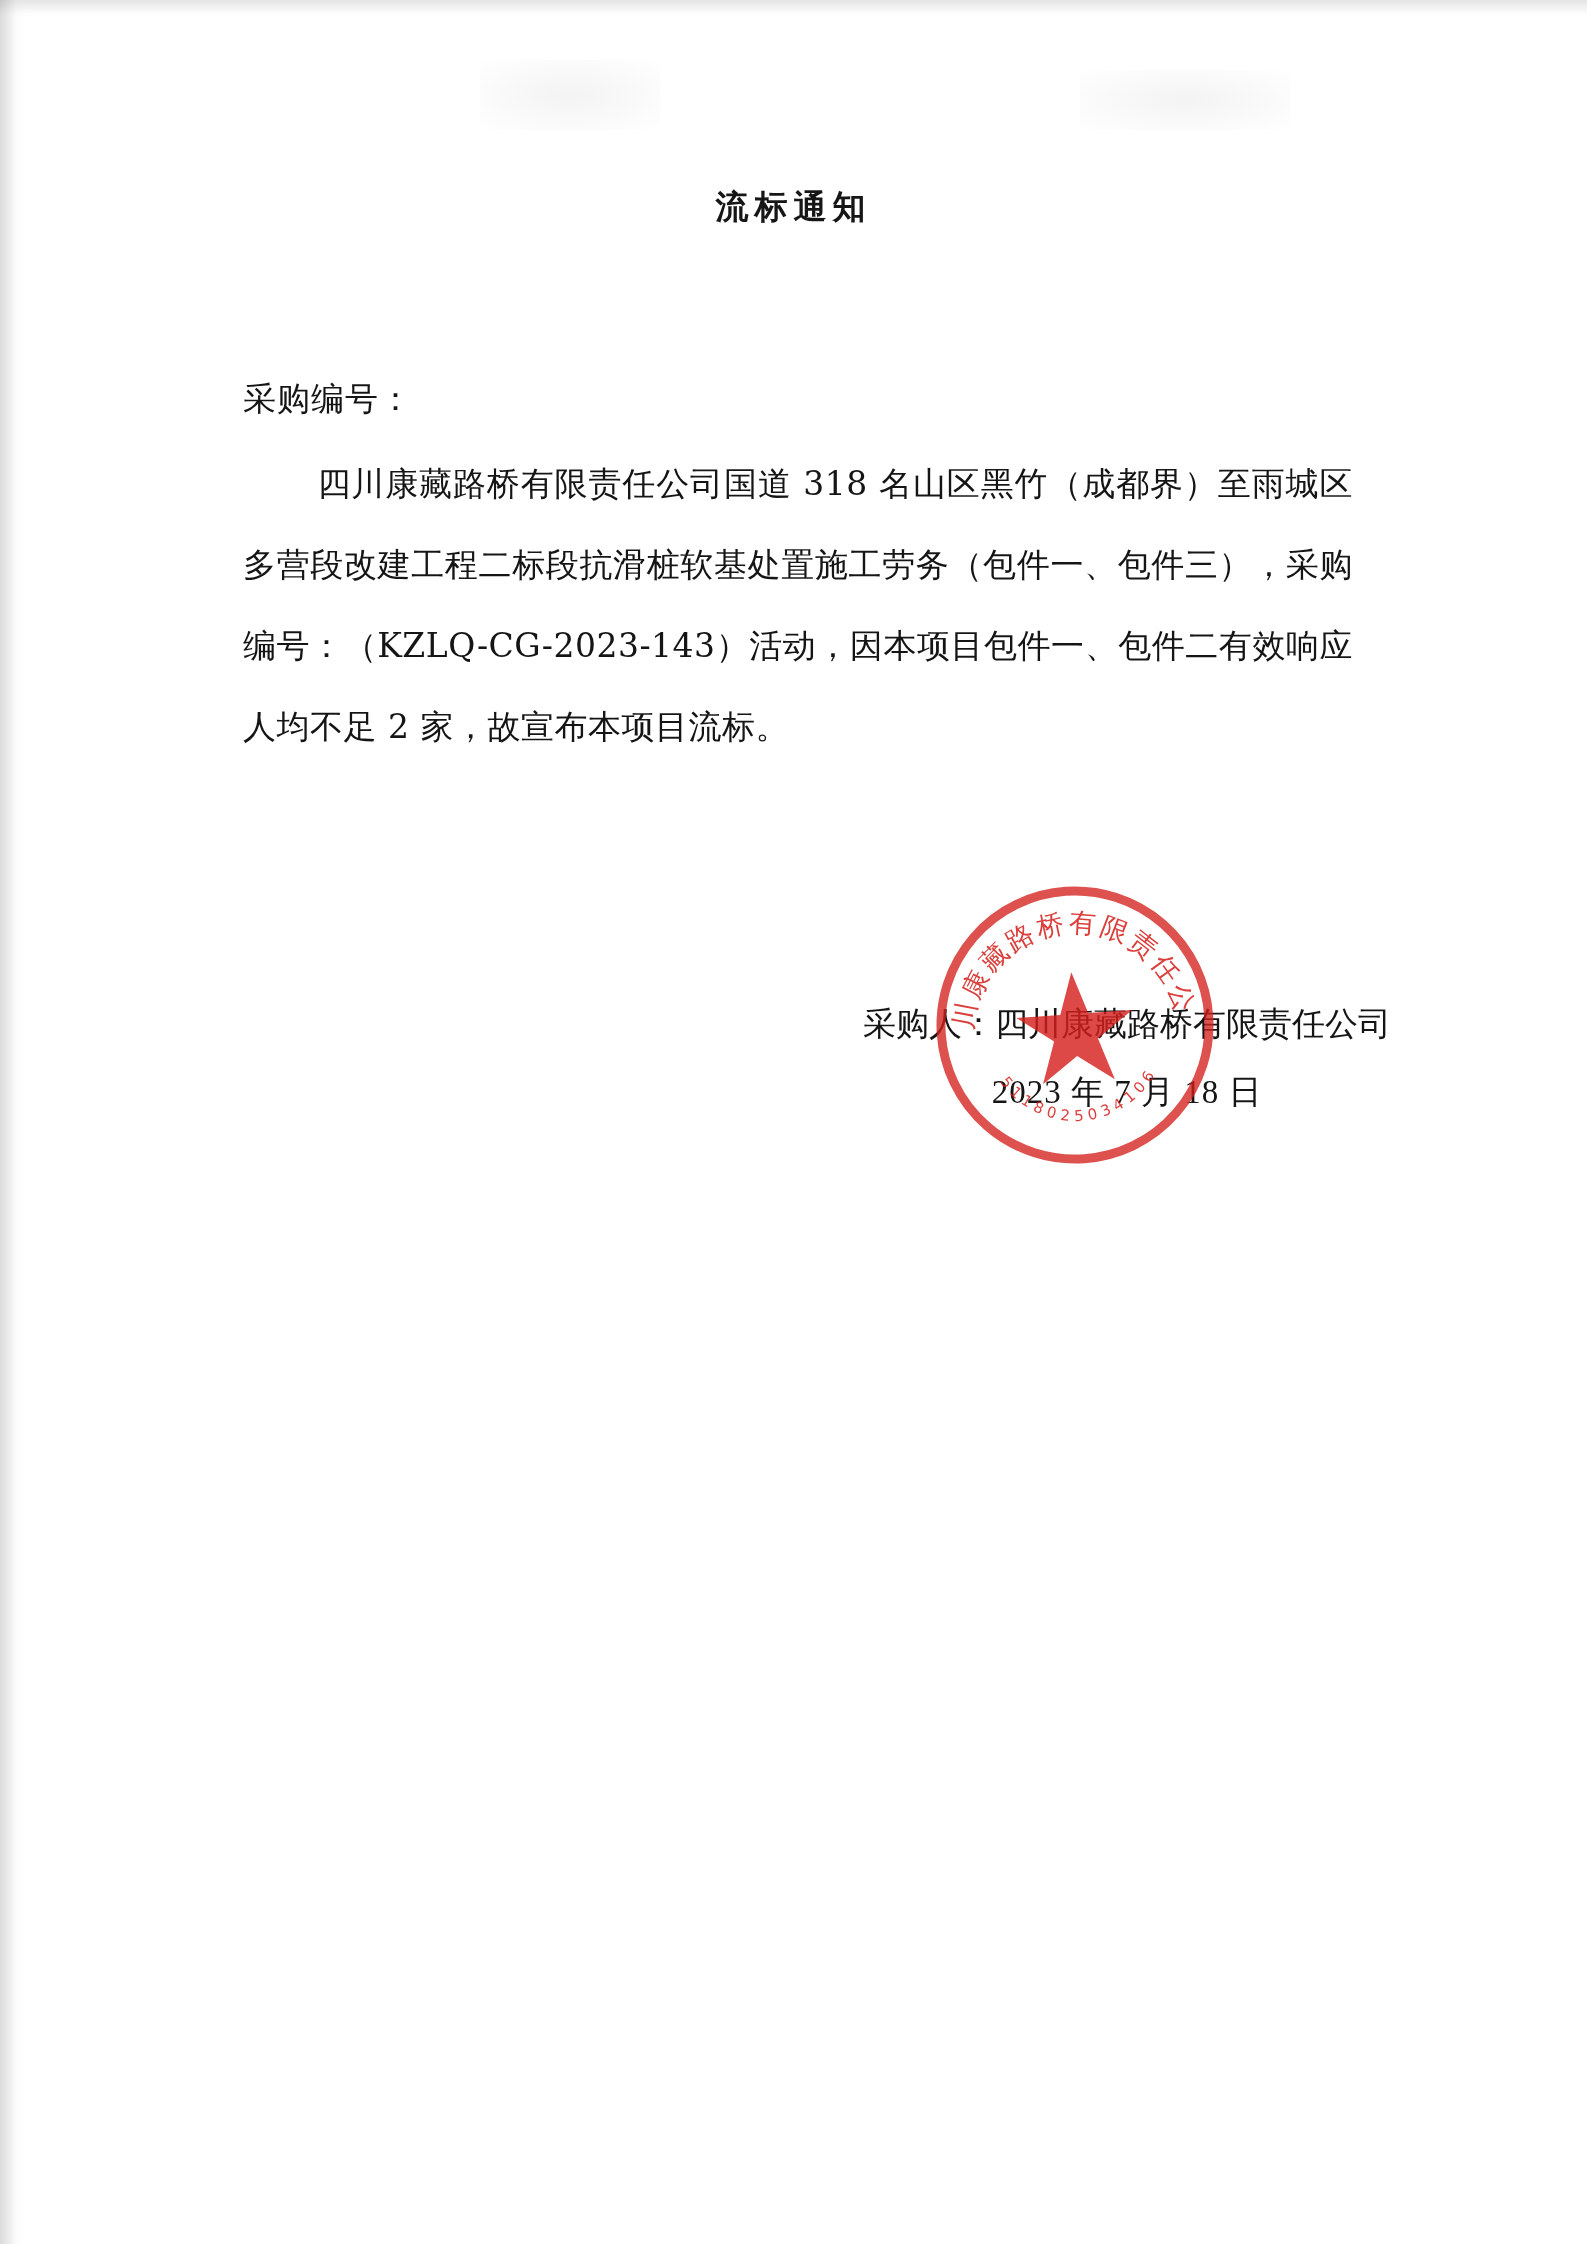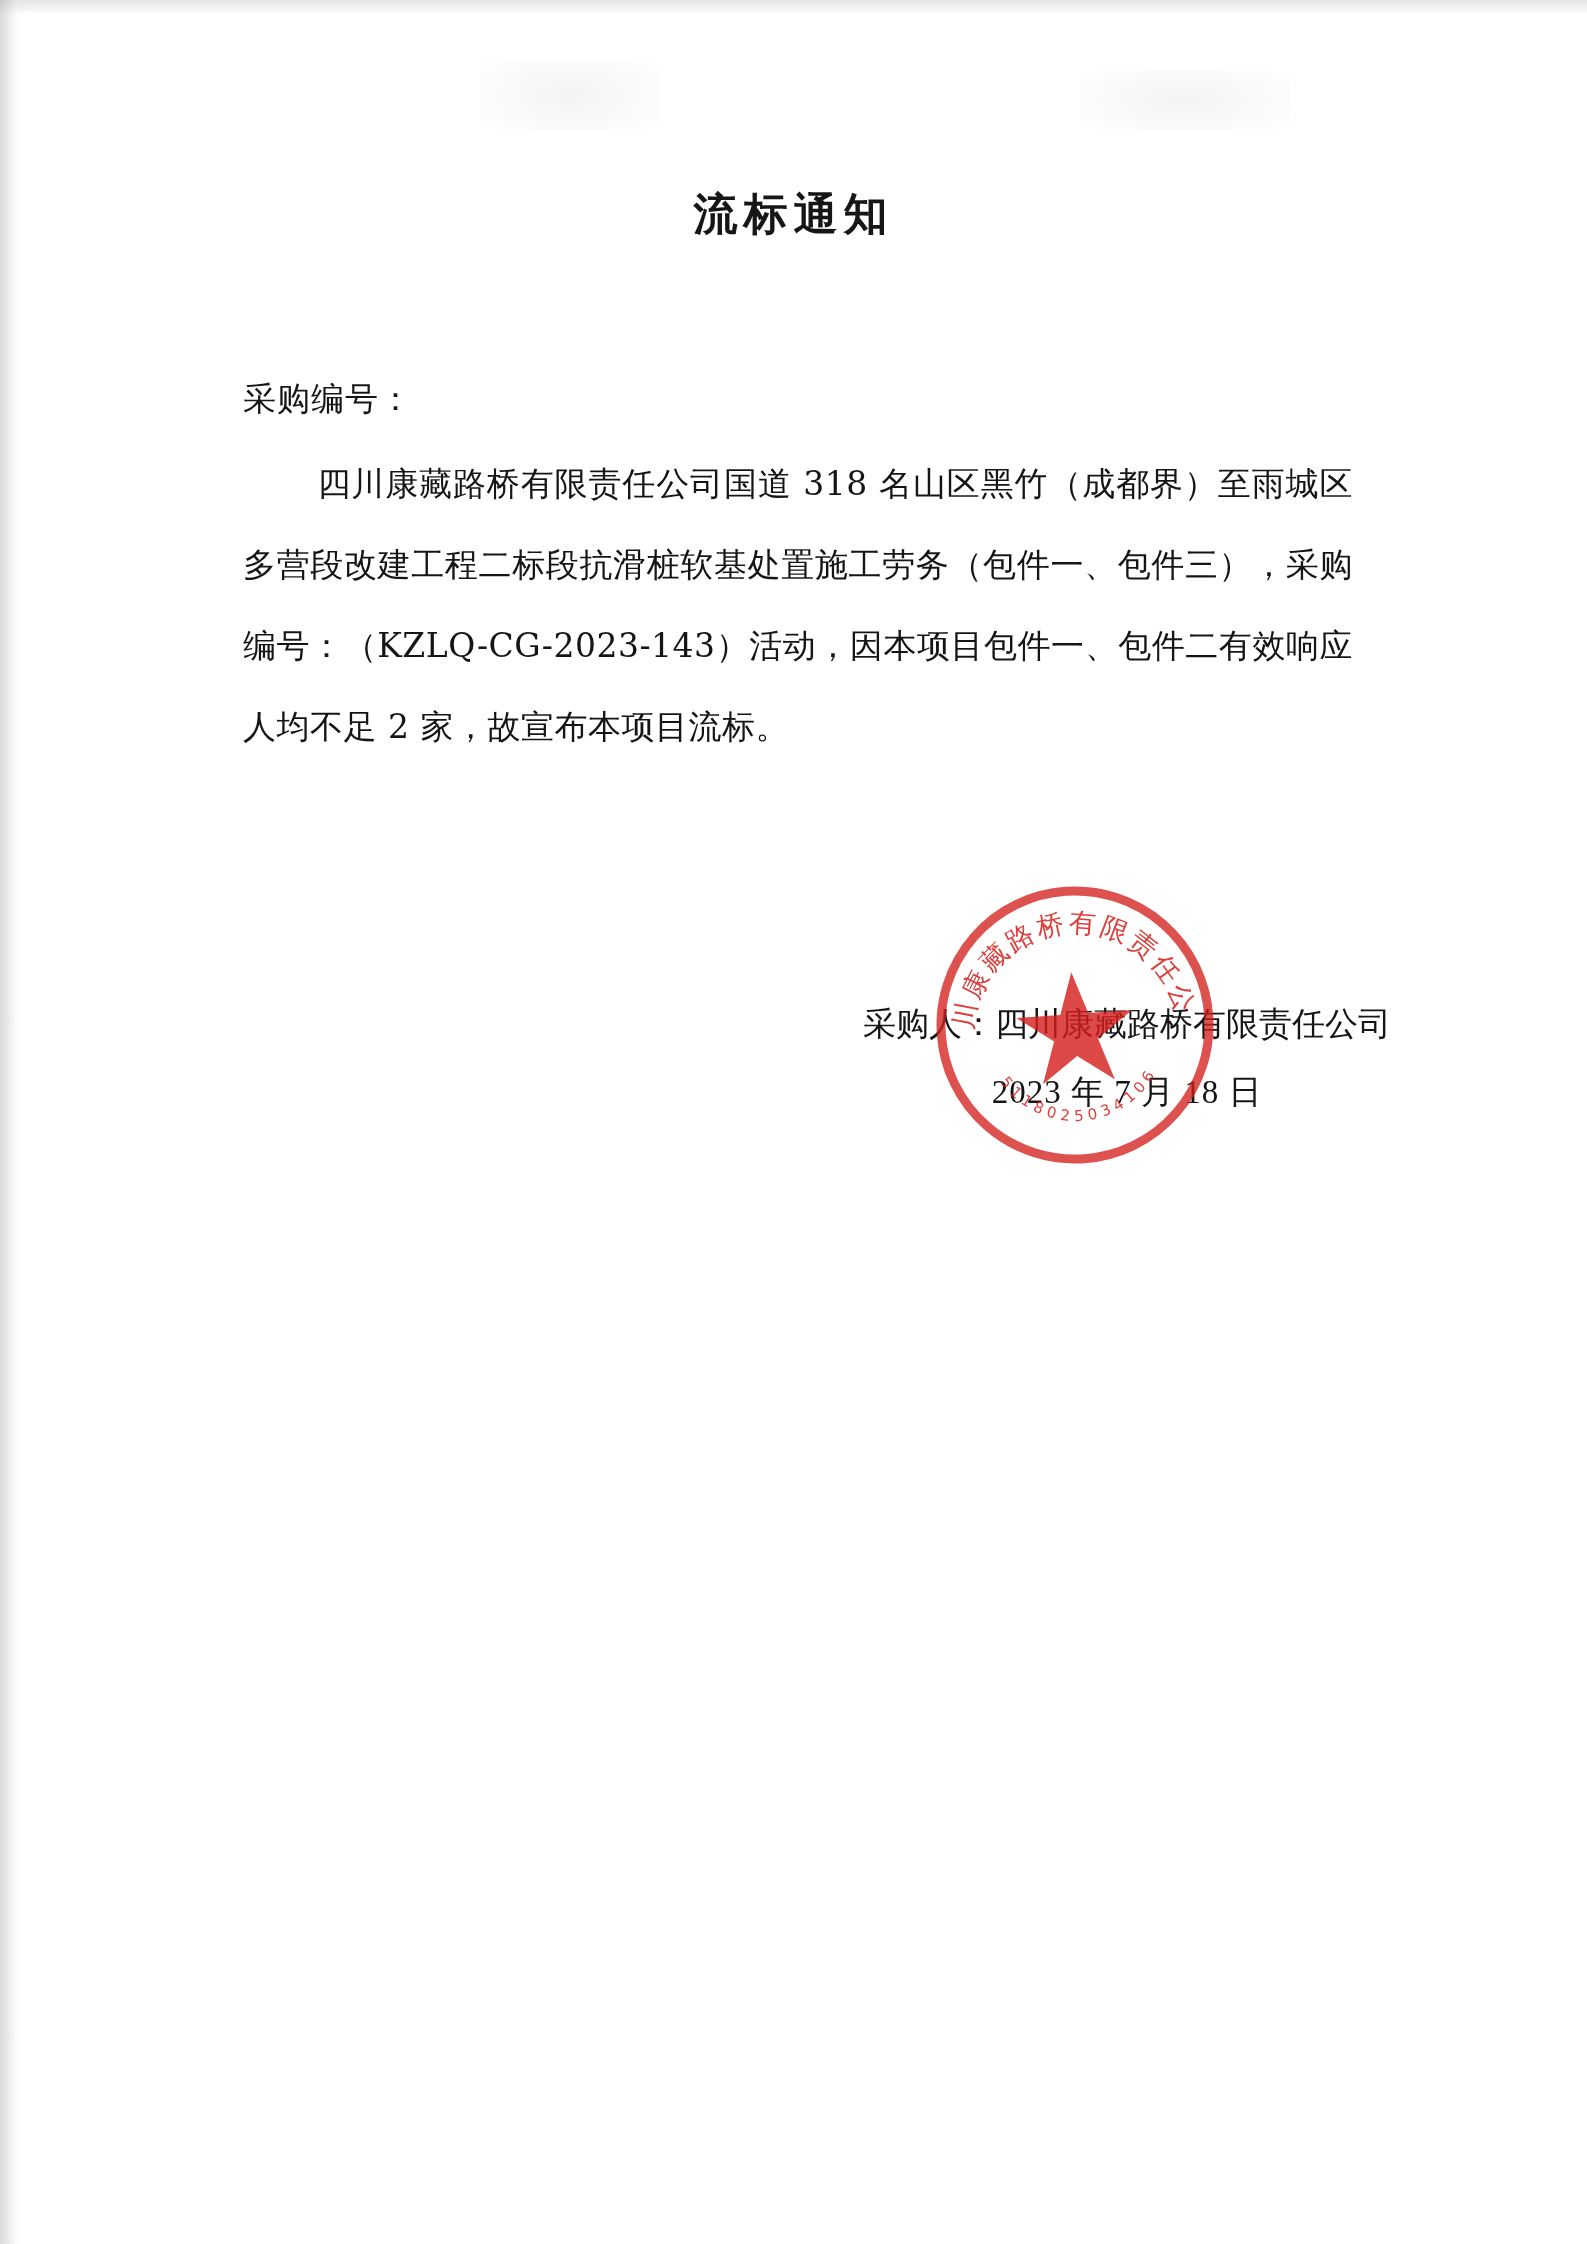--- a/index.html
+++ b/index.html
@@ -43,21 +43,21 @@
     opacity: 0.25;
     background: radial-gradient(ellipse at center, rgba(170,170,170,0.55), rgba(255,255,255,0));
   }
 
   .doc-title {
     position: absolute;
     top: 185px;
     left: 0;
     width: 100%;
     text-align: center;
-    font-size: 44px;
+    font-size: 33px;
     font-weight: bold;
     letter-spacing: 6px;
     color: #161616;
     font-family: Liberation Mono, monospace;
   }
 
   .body-block {
     position: absolute;
     top: 358px;
     left: 243px;

